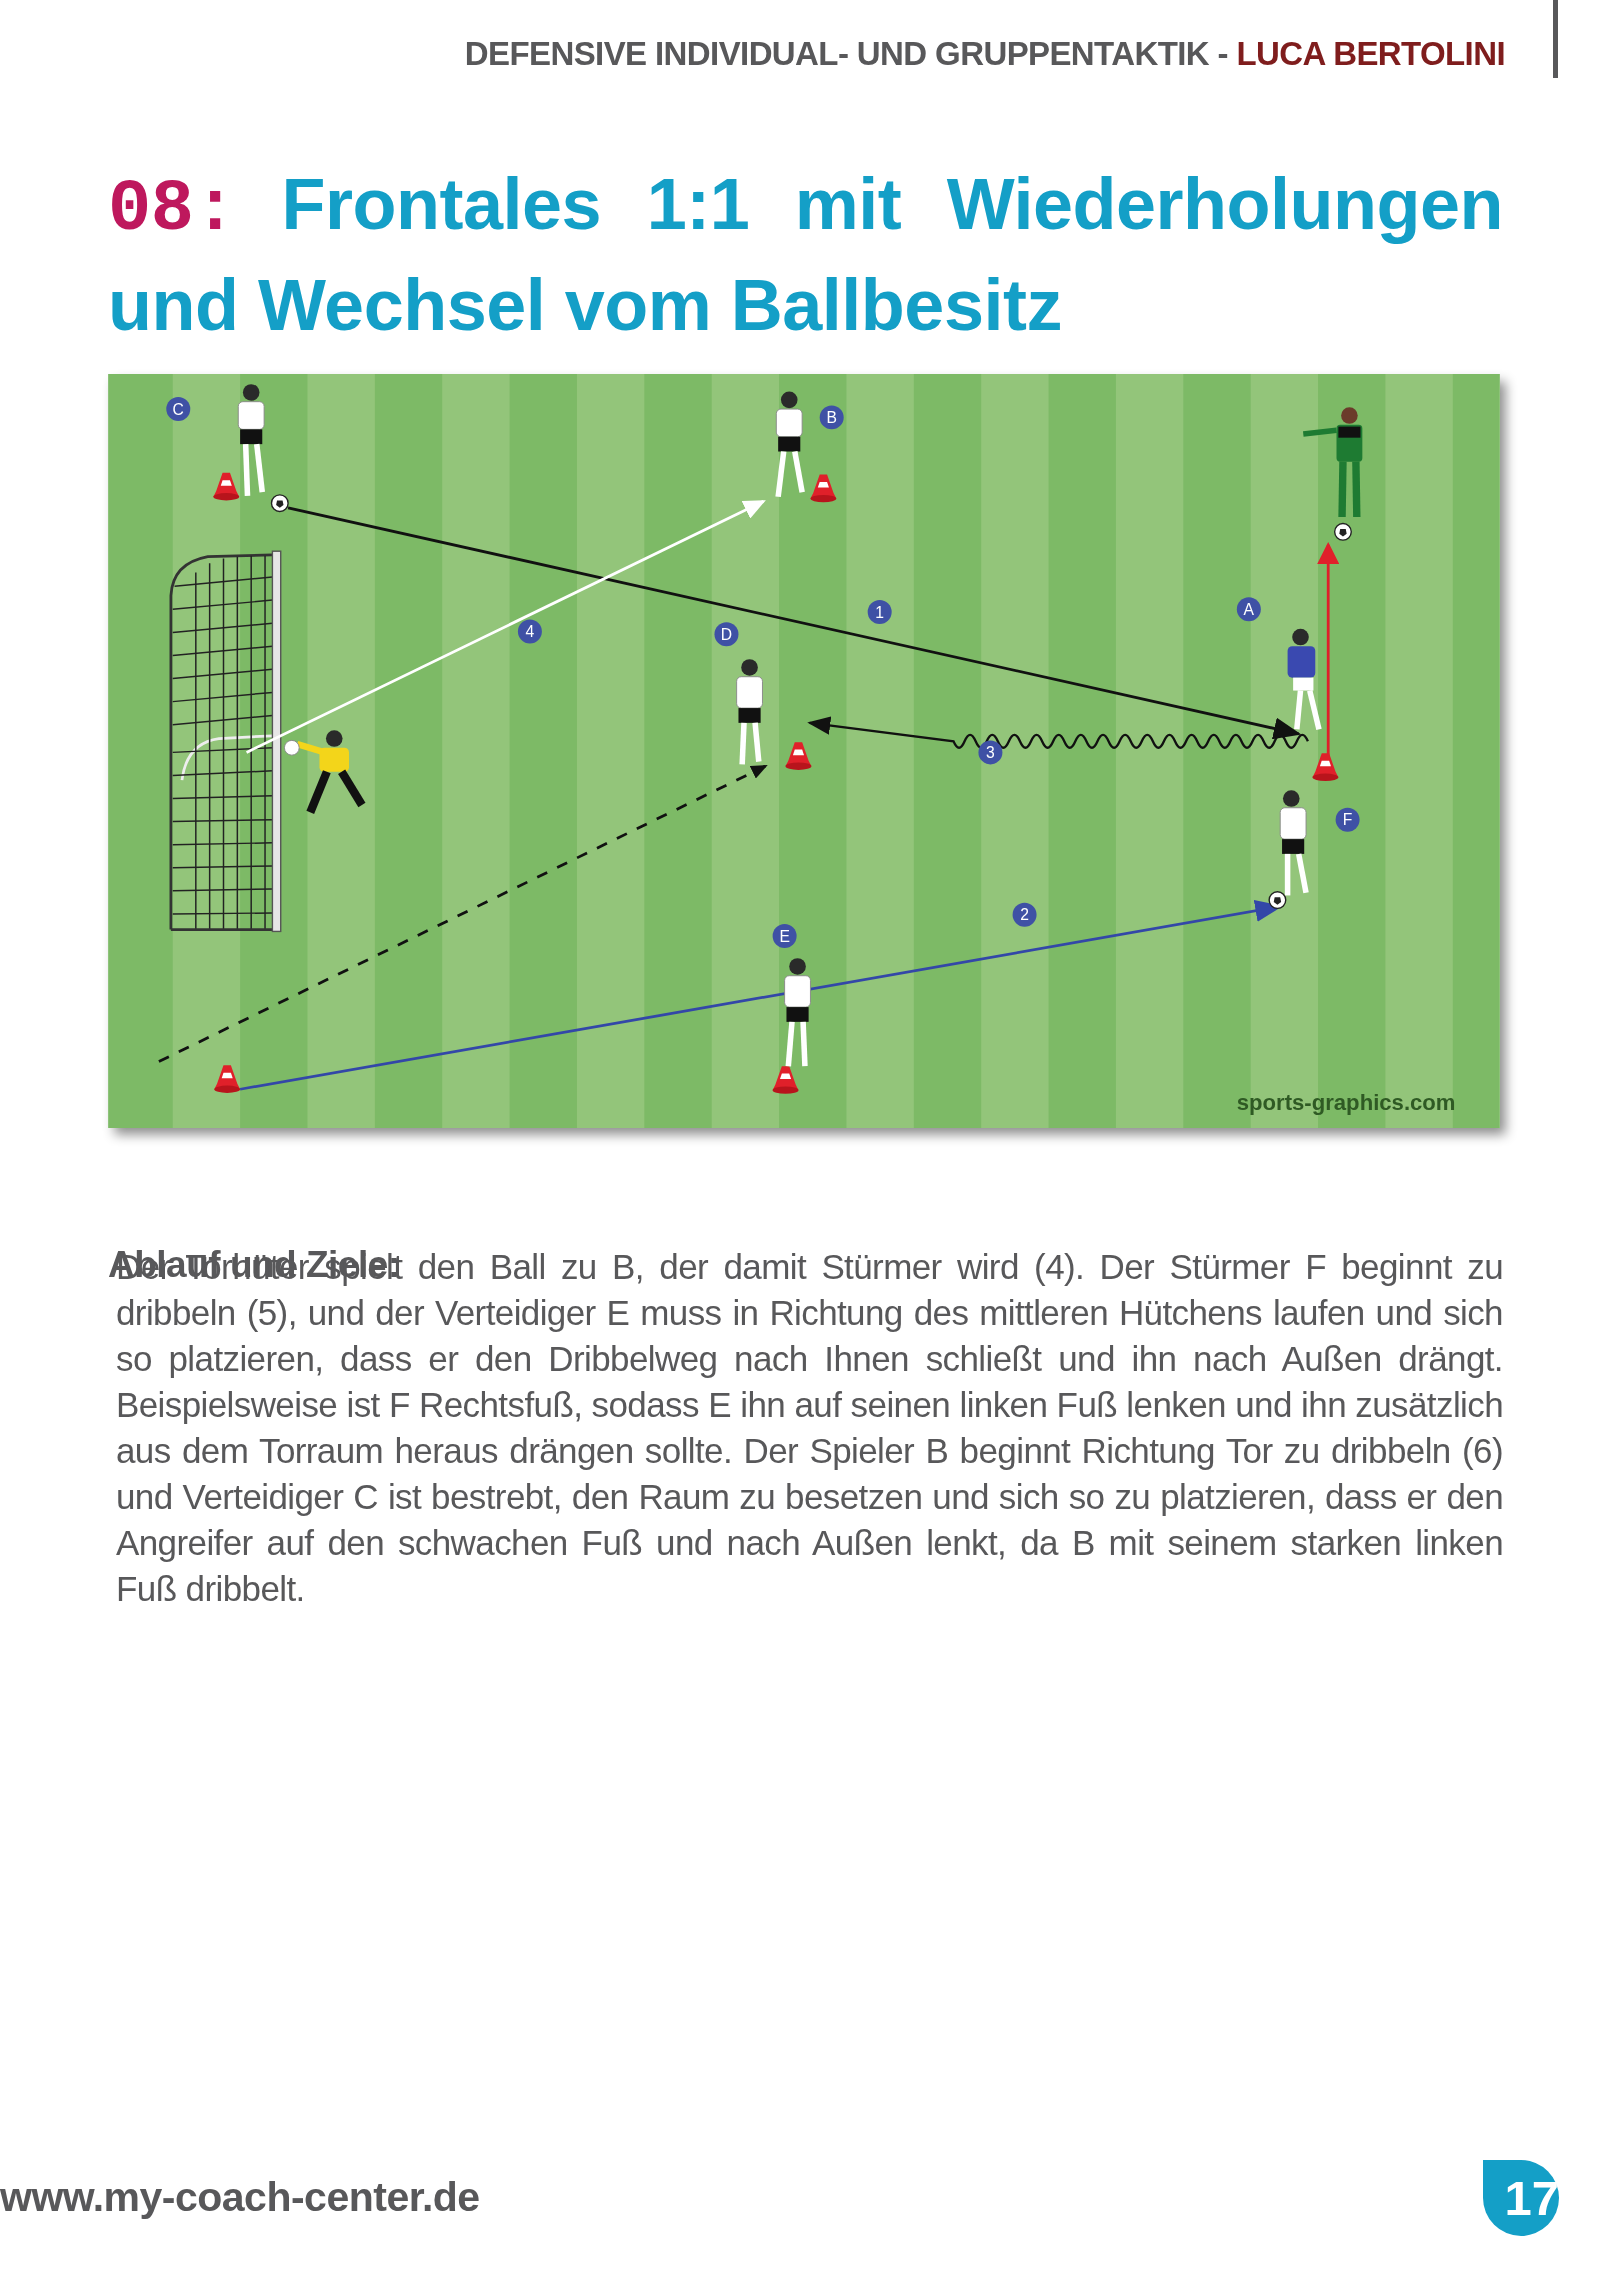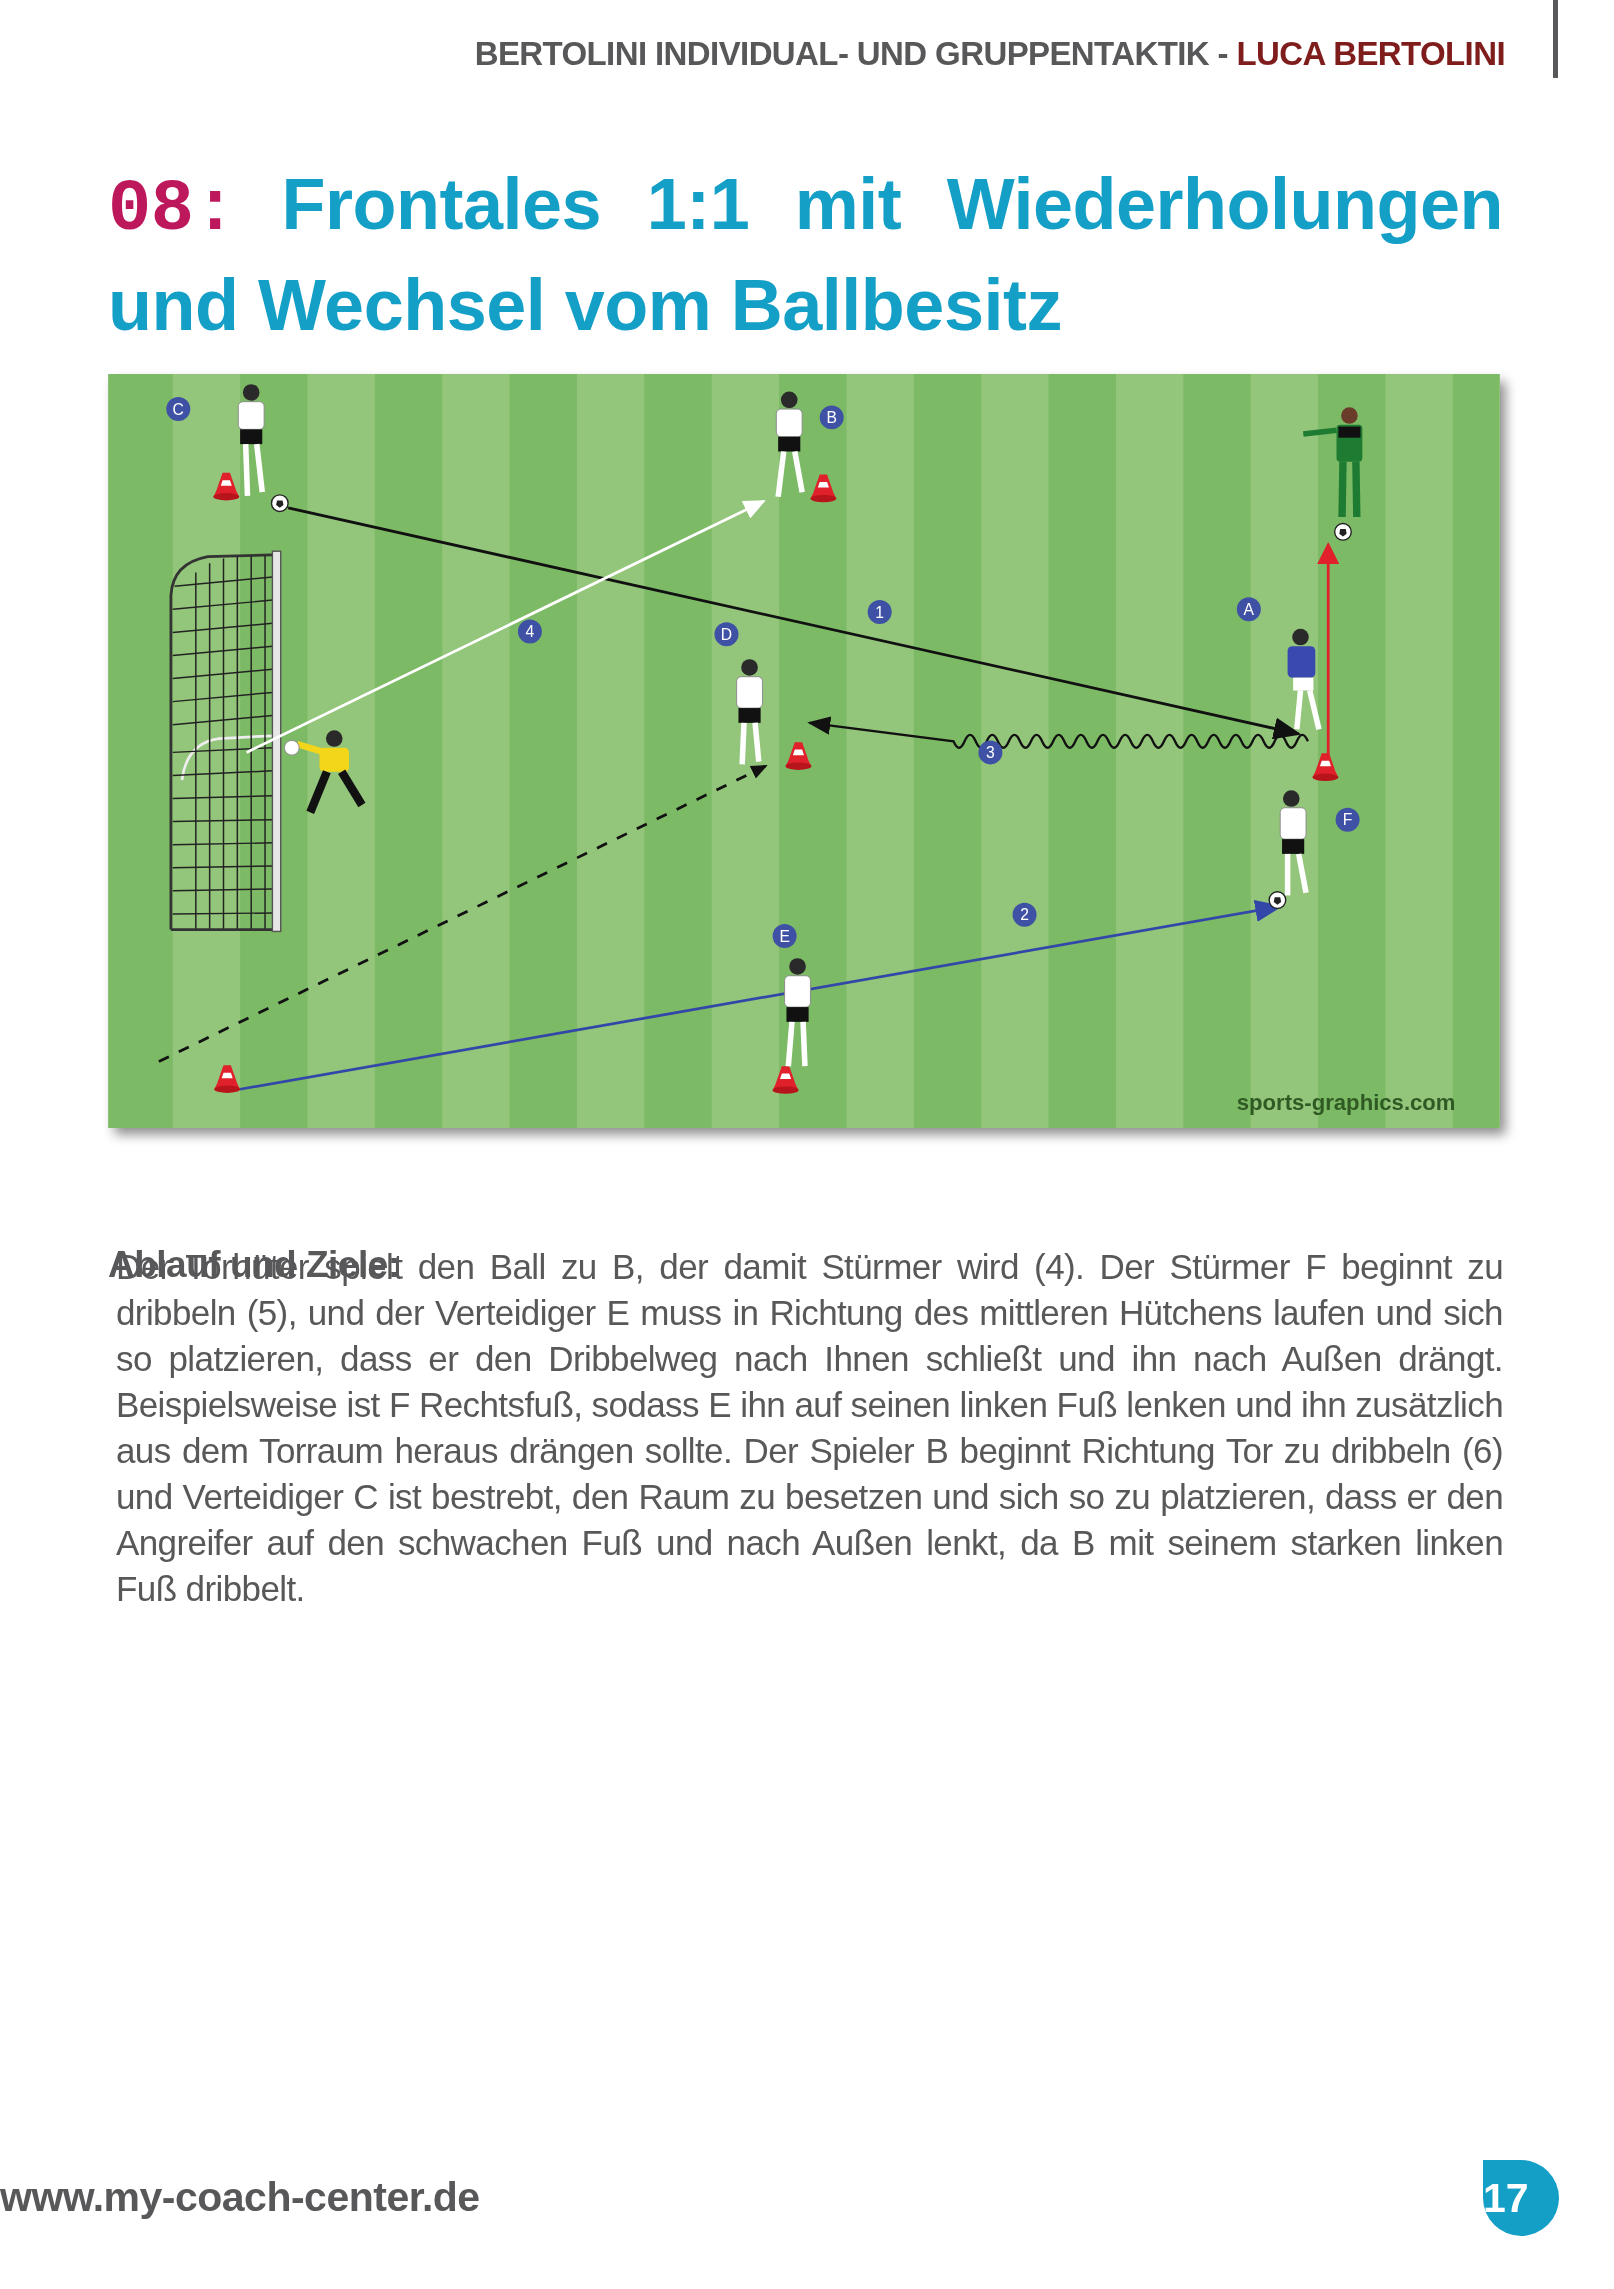--- a/index.html
+++ b/index.html
@@ -42,27 +42,27 @@
   .body-text p { margin: 0; text-align: justify; }
   .body-text p.last { text-align-last: left; margin-left: 8px; }
   .footer-url {
     position: absolute; left: 0; width: 1614px; top: 2174px; text-align: left;
     font-size: 41px; font-weight: bold; color: #58585a; letter-spacing: -0.5px;
   }
   .page-badge {
     position: absolute; left: 1483px; top: 2160px; width: 76px; height: 76px;
     background: #149fc7; color: #ffffff;
     border-radius: 0 38px 38px 38px;
-    font-size: 41px; font-weight: bold; text-align: left; line-height: 76px;
+    font-size: 49px; font-weight: bold; text-align: right; line-height: 76px;
   }
 </style>
 </head>
 <body>
 
-<div class="running-header"><span>BERTOLINI INDIVIDUAL- UND GRUPPENTAKTIK - </span><span class="author">LUCA BERTOLINI</span></div>
+<div class="running-header"><span>DEFENSIVE INDIVIDUAL- UND GRUPPENTAKTIK - </span><span class="author">LUCA BERTOLINI</span></div>
 <div class="header-rule"></div>
 
 <div class="title"><span class="num">08:</span> <span>Frontales 1:1 mit Wiederholungen und Wechsel vom Ballbesitz</span></div>
 
 <div class="diagram-wrap">
 <svg width="1392" height="754" viewBox="0 0 1508 817" xmlns="http://www.w3.org/2000/svg">
   <defs>
     <marker id="ahBlack" markerWidth="10" markerHeight="8" refX="9" refY="4" orient="auto" markerUnits="strokeWidth">
       <path d="M0,0 L10,4 L0,8 Z" fill="#111"></path>
     </marker>

